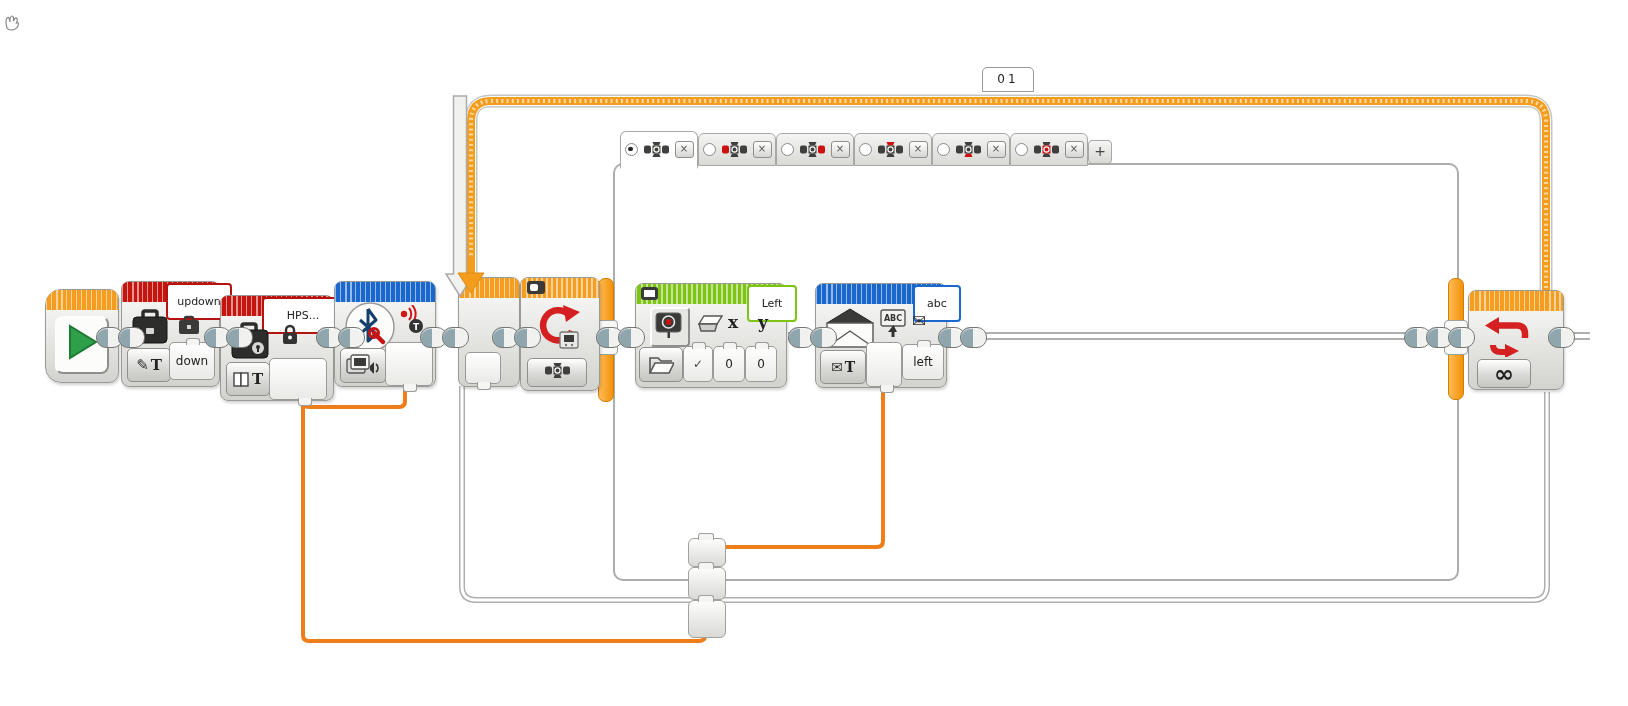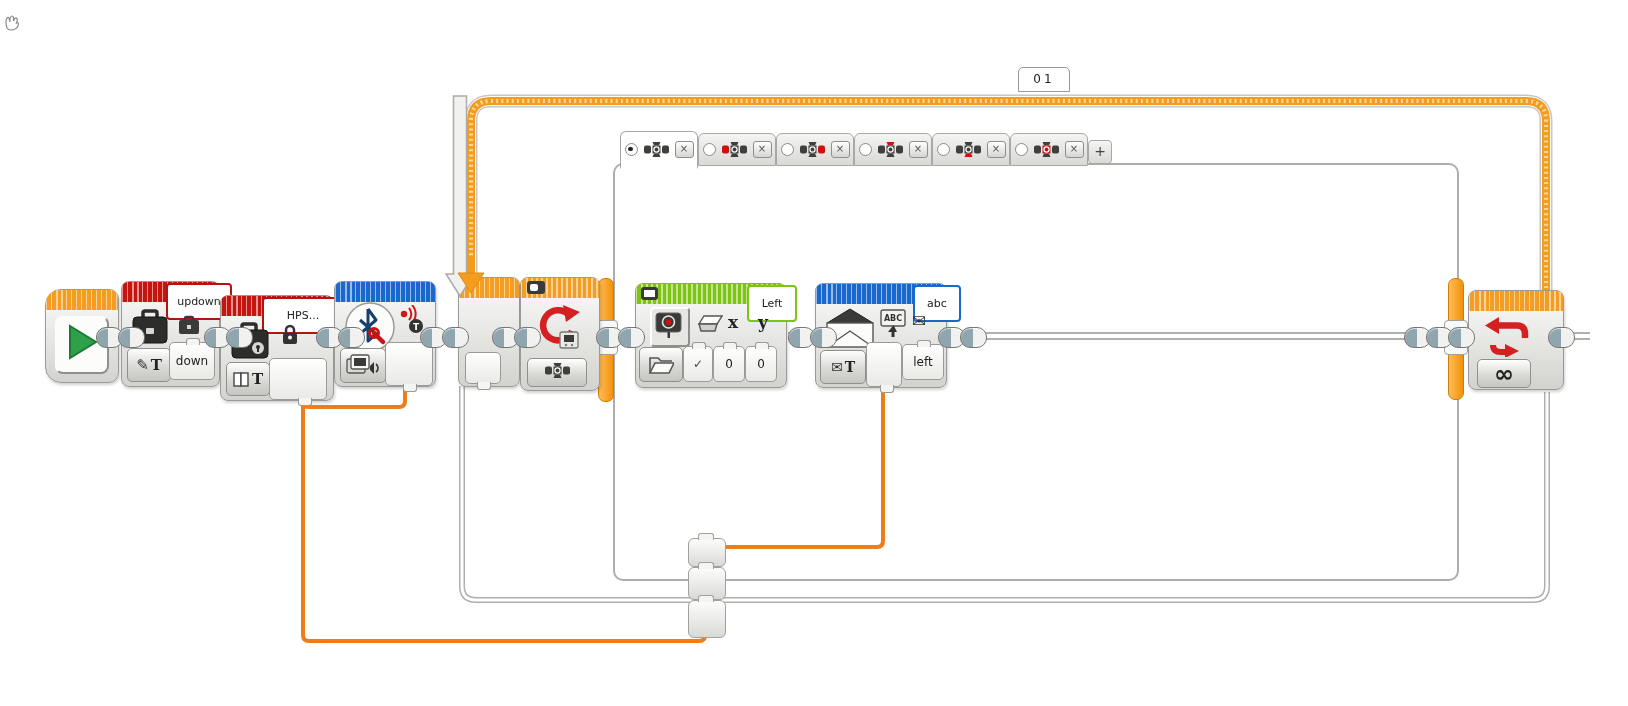--- a/index.html
+++ b/index.html
@@ -53,21 +53,21 @@
            border:1.5px solid #d07e00;border-radius:7px;}
   .tunnel{position:absolute;background:#f8f8f6;border:1.2px solid #a0a09e;border-radius:4px;}
   
   .stackpiece{position:absolute;left:688px;width:36px;background:linear-gradient(#fdfdfc,#d9d9d6);
               border:1.5px solid #a0a09e;border-radius:6px;}
   .stacknub{position:absolute;top:-6px;left:9px;width:14px;height:6px;background:#f4f4f2;
             border:1px solid #a0a09e;border-bottom:none;border-radius:3px 3px 0 0;}
   
   #loop-name-tab{position:absolute;left:982px;top:67px;width:50px;height:23px;background:#fff;
                  border:1.5px solid #9a9a98;border-radius:5px 5px 0 0;font-size:12px;letter-spacing:3px;
-                 color:#222;text-align:center;line-height:23px;margin-left:36px;}
+                 color:#222;text-align:center;line-height:23px;}
   .raised{border:2px solid;border-color:#fdfdfc #8f8f8d #8f8f8d #fdfdfc;background:#e6e6e3;}
 </style>
 </head>
 <body>
 
 <div id="canvas">
 
   <svg class="layer" width="26" height="26" style="left:2px;top:12px;">
     <path d="M5 16 Q3 9 5 6 Q7 4 7.5 8 L7.8 10 Q8 4 10 4 Q12 4 11.5 9 Q13 5 14.5 6 Q16 7 14.5 11 Q16.5 10 16.5 12 Q16 16 12 17.5 Q7 19 5 16 Z" fill="#fff" stroke="#888" stroke-width="1.2"></path>
   </svg>

